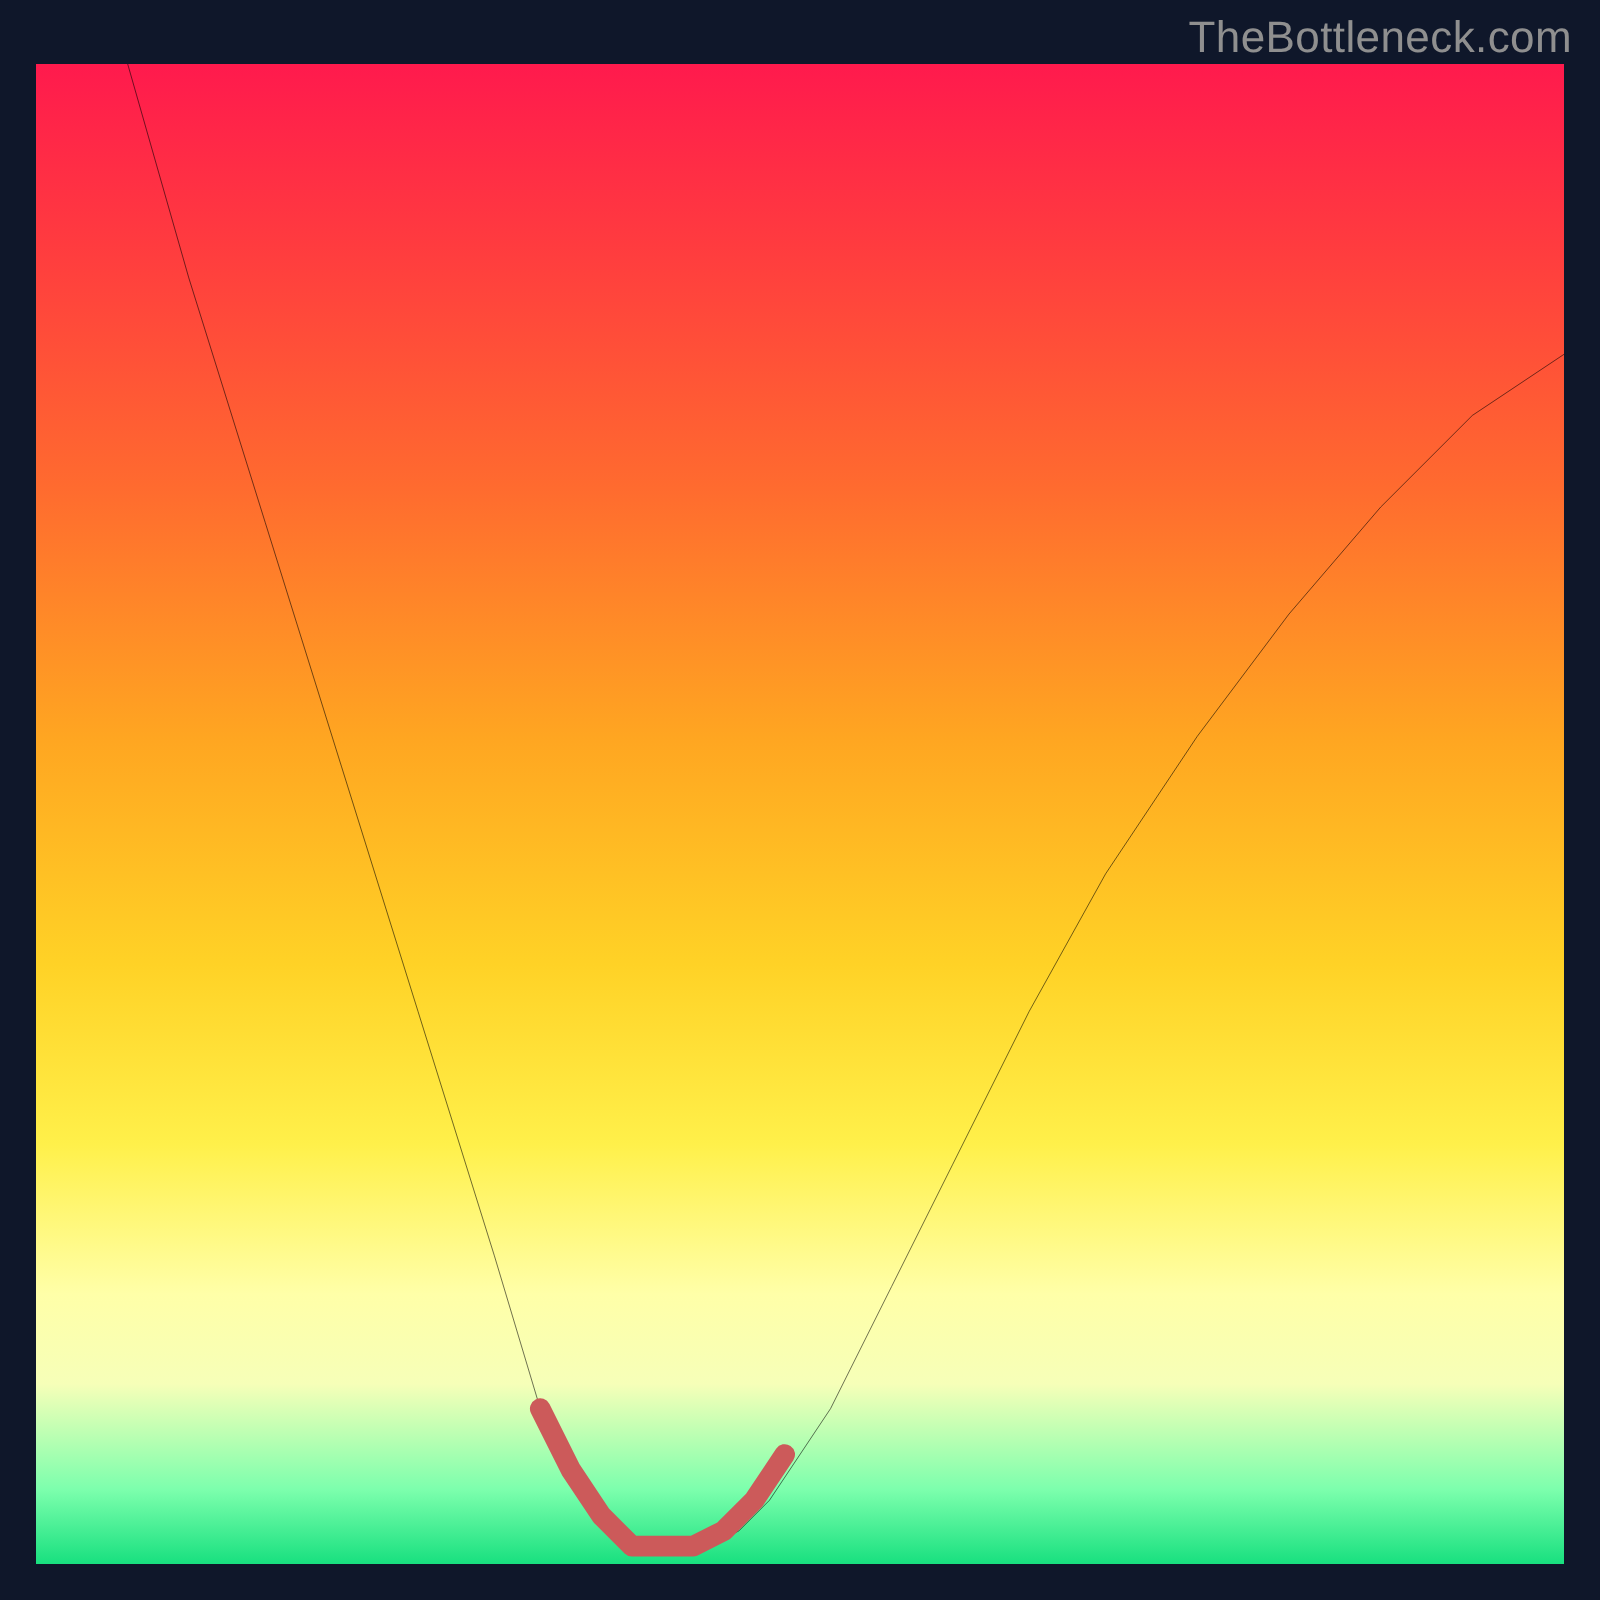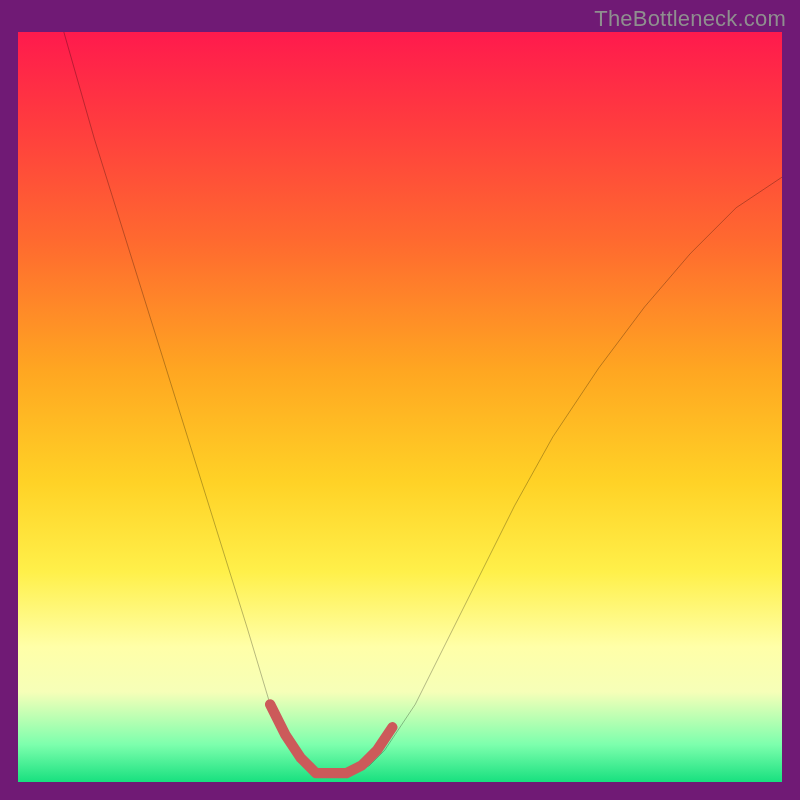--- a/index.html
+++ b/index.html
@@ -8,21 +8,21 @@
     width: 800px;
     height: 800px;
     background: #000;
     overflow: hidden;
     font-family: Arial, Helvetica, sans-serif;
   }
   .stage {
     position: relative;
     width: 800px;
     height: 800px;
-    background: #701a75;
+    background: #0f172a;
   }
   .plot-area {
     position: absolute;
     left: 18px;
     top: 32px;
     width: 764px;
     height: 750px;
   }
   .gradient-bg {
     position: absolute;

